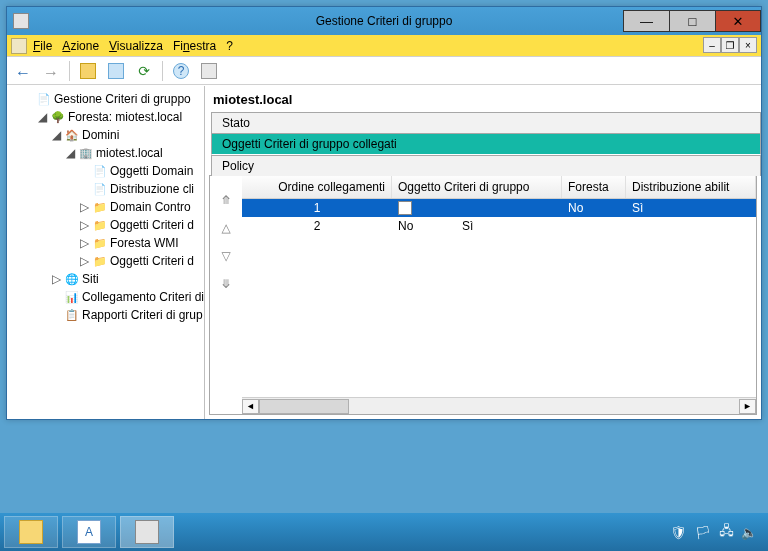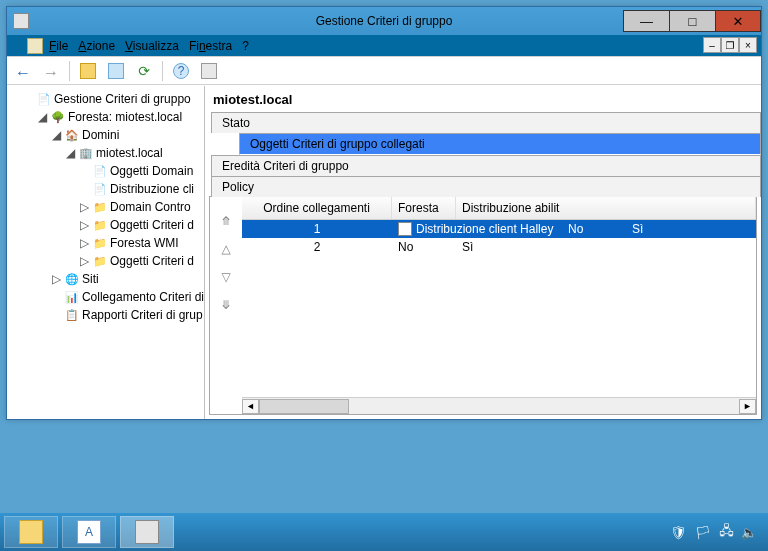--- a/index.html
+++ b/index.html
@@ -6,48 +6,48 @@
   html, body { margin: 0; padding: 0; background: #5aa3d0; width: 768px; height: 551px; overflow: hidden; }
   .window { position: absolute; left: 6px; top: 6px; width: 756px; height: 414px; background: #fff; border: 1px solid #2d6ca2; box-shadow: 0 0 6px rgba(0,0,0,.2); }
   .titlebar { height: 28px; background: linear-gradient(#49a0d8,#3e94cc); color: #000; display: flex; align-items: center; position: relative; }
   .titlebar .icon { width: 16px; height: 16px; margin: 0 6px; background: #e4e4e4; border:1px solid #888; display:inline-block; }
   .titlebar .title { position:absolute; left:0; right:0; text-align:center; font-size:12px; pointer-events:none; }
   .win-controls { margin-left:auto; display:flex; }
   .win-btn { width:46px; height:22px; border:1px solid #333; background:#c9c9c9; display:flex; align-items:center; justify-content:center; font-size:13px; line-height:1; cursor:pointer; }
   .win-btn.min { border-right:none;}
   .win-btn.max { border-right:none;}
   .win-btn.close { background:#c74a32; color:#000; }
-  .menubar { height:22px; background:#0369a1; border-bottom:1px solid #d0d0d0; display:flex; align-items:center; padding:0 20px; position:relative; }
+  .menubar { height:22px; background:#fde047; border-bottom:1px solid #d0d0d0; display:flex; align-items:center; padding:0 4px; position:relative; }
   .menubar .m-icon { width:16px; height:16px; margin-right:6px; background:#efe6c4; border:1px solid #b5a76a; }
   .menubar .menu-item { margin-right:10px; cursor:pointer; }
   .menubar .menu-item span.u { text-decoration: underline; }
   .mdi-controls { position:absolute; right:4px; top:2px; display:flex; gap:0; }
   .mdi-controls .mdi-btn { width:18px; height:16px; border:1px solid #999; background:#eee; font-size:10px; display:flex; align-items:center; justify-content:center; cursor:pointer;}
   .toolbar { height:28px; background:#fff; border-bottom:1px solid #d0d0d0; display:flex; align-items:center; padding:0 4px; gap:4px; }
   .tb-btn { width:24px; height:24px; display:flex; align-items:center; justify-content:center; cursor:pointer; color:#2e6fb4; }
   .tb-sep { width:1px; height:20px; background:#ccc; margin:0 2px; }
   .tb-ico { width:16px; height:16px; display:inline-block; }
   .client { position:absolute; top:79px; left:0; right:0; bottom:0; display:flex; }
   .tree-pane { width:198px; border-right:1px solid #bfbfbf; overflow:hidden; background:#fff; padding:4px 0 0 2px; }
   .tree ul { list-style:none; margin:0; padding-left:14px; }
   .tree li { white-space:nowrap; padding:1px 0; cursor:pointer; display:flex; align-items:center; gap:2px; }
   .tree li > .tw { width:11px; display:inline-block; text-align:center; color:#555; cursor:pointer; }
   .tree li > .nico { width:16px; height:16px; display:inline-flex; align-items:center; justify-content:center; font-size:11px; }
   .content-pane { flex:1; display:flex; flex-direction:column; }
   .content-title { font-weight:bold; padding:6px 8px 4px 8px; font-size:13px; }
   .tabs { display:flex; padding-left:6px;flex-direction:column; }
   .tab { border:1px solid #a7a7a7; border-bottom:none; background:#f2f2f2; padding:3px 10px; margin-right:0; cursor:pointer; position:relative; top:1px; }
-  .tab.active { background:#3b82f6; border-bottom:1px solid #fff;margin-left:28px; }
+  .tab.active { background:#14b8a6; border-bottom:1px solid #fff; }
   .tabpanel { border:1px solid #a7a7a7; flex:1; margin:0 4px 4px 4px; display:flex; overflow:hidden; }
   .arrows { width:32px; display:flex; flex-direction:column; align-items:center; padding-top:14px; gap:8px; color:#888; }
   .arrows .abtn { width:20px; height:20px; display:flex; align-items:center; justify-content:center; cursor:pointer; }
   .grid-wrap { flex:1; display:flex; flex-direction:column; }
   .grid-head { display:flex; background:#fff; border-bottom:1px solid #cfcfcf; }
   .grid-head .gh { border-right:1px solid #e0e0e0; padding:4px 6px; background:linear-gradient(#fdfdfd,#ececec); font-size:12px; overflow:hidden; white-space:nowrap; }
-  .gh.c1 { width:150px; text-align:center;}
+  .gh.c1 { width:150px; text-align:right;}
   .gh.c2 { width:170px; }
   .gh.c3 { width:64px; }
   .gh.c4 { flex:1; }
   .grid-body { flex:1; overflow:hidden; position:relative; }
   .grow { display:flex; height:18px; align-items:center; }
   .grow.selected { background:#0a64c6; color:#fff; }
   .gc { padding:0 6px; overflow:hidden; white-space:nowrap; }
   .gc.c1 { width:150px; text-align:center;}
   .gc.c2 { width:170px; display:flex; align-items:center; gap:4px;}
   .gc.c3 { width:64px; }
@@ -199,42 +199,41 @@
           </ul>
         </ul>
       </div>
     </div>
 
     <div class="content-pane">
       <div class="content-title">miotest.local</div>
       <div class="tabs">
         <div class="tab">Stato</div>
         <div class="tab active">Oggetti Criteri di gruppo collegati</div>
-        <div class="tab">Eredità Criteri di gruppo</div>
         <div class="tab">Policy</div>
       </div>
       <div class="tabpanel">
         <div class="arrows">
           <div class="abtn">⤊</div>
           <div class="abtn">△</div>
           <div class="abtn">▽</div>
           <div class="abtn">⤋</div>
         </div>
         <div class="grid-wrap">
           <div class="grid-head">
             <div class="gh c1">Ordine collegamenti</div>
+            <div class="gh c2">Oggetto Criteri di gruppo</div>
             <div class="gh c3">Foresta</div>
             <div class="gh c4">Distribuzione abilit</div>
           </div>
           <div class="grid-body">
             <div class="grow selected">
               <div class="gc c1">1</div>
               <div class="gc c2">
                   <span class="link-ico"></span>
-                  <span>Distribuzione client Halley</span>
                 </div>
               <div class="gc c3">No</div>
               <div class="gc c4">Sì</div>
             </div>
             <div class="grow">
               <div class="gc c1">2</div>
               <div class="gc c3">No</div>
               <div class="gc c4">Sì</div>
             </div>
           </div>

